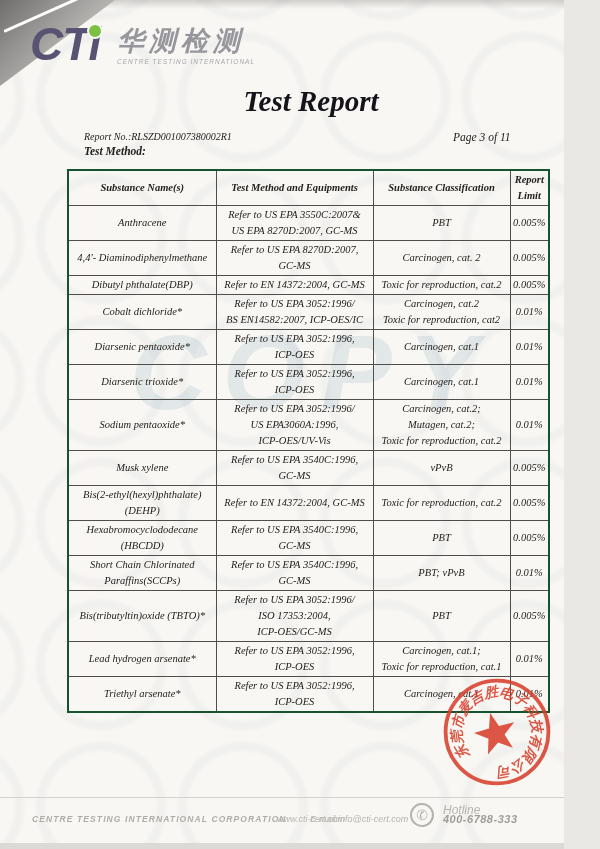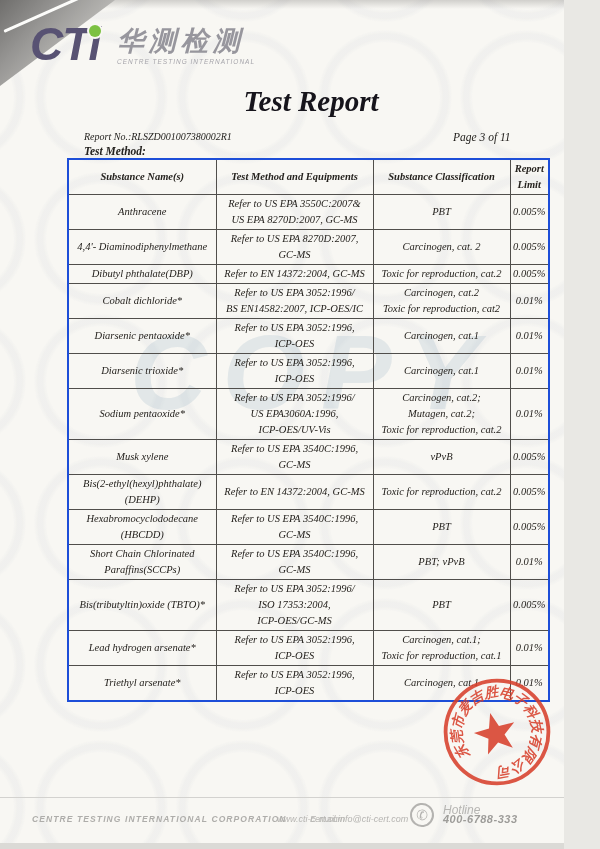--- a/index.html
+++ b/index.html
@@ -72,23 +72,23 @@
 
   
   .watermark {
     position:absolute; left:118px; top:312px; z-index:1;
     font-family:"Liberation Sans", sans-serif; font-weight:bold;
     font-size:106px; letter-spacing:16px; color:rgba(142,168,192,0.20);margin-left:12px;
   }
 
   
   .report-table {
-    position:absolute; left:67px; top:158px; width:481px; z-index:2;
+    position:absolute; left:67px; top:169px; width:481px; z-index:2;
     border-collapse:collapse; table-layout:fixed;
-    border:2px solid #1d4ed8;
+    border:2px solid #14532d;
   }
   .report-table th, .report-table td {
     border:1px solid #504e4b;
     text-align:center; vertical-align:middle;
     font-family:"Liberation Serif", serif;
     font-size:10.5px; line-height:16px; color:#25221e;
     padding:1px 2px; white-space:pre-line; overflow:hidden;
   }
   .report-table th { font-weight:bold; padding:1px 0; }
 

